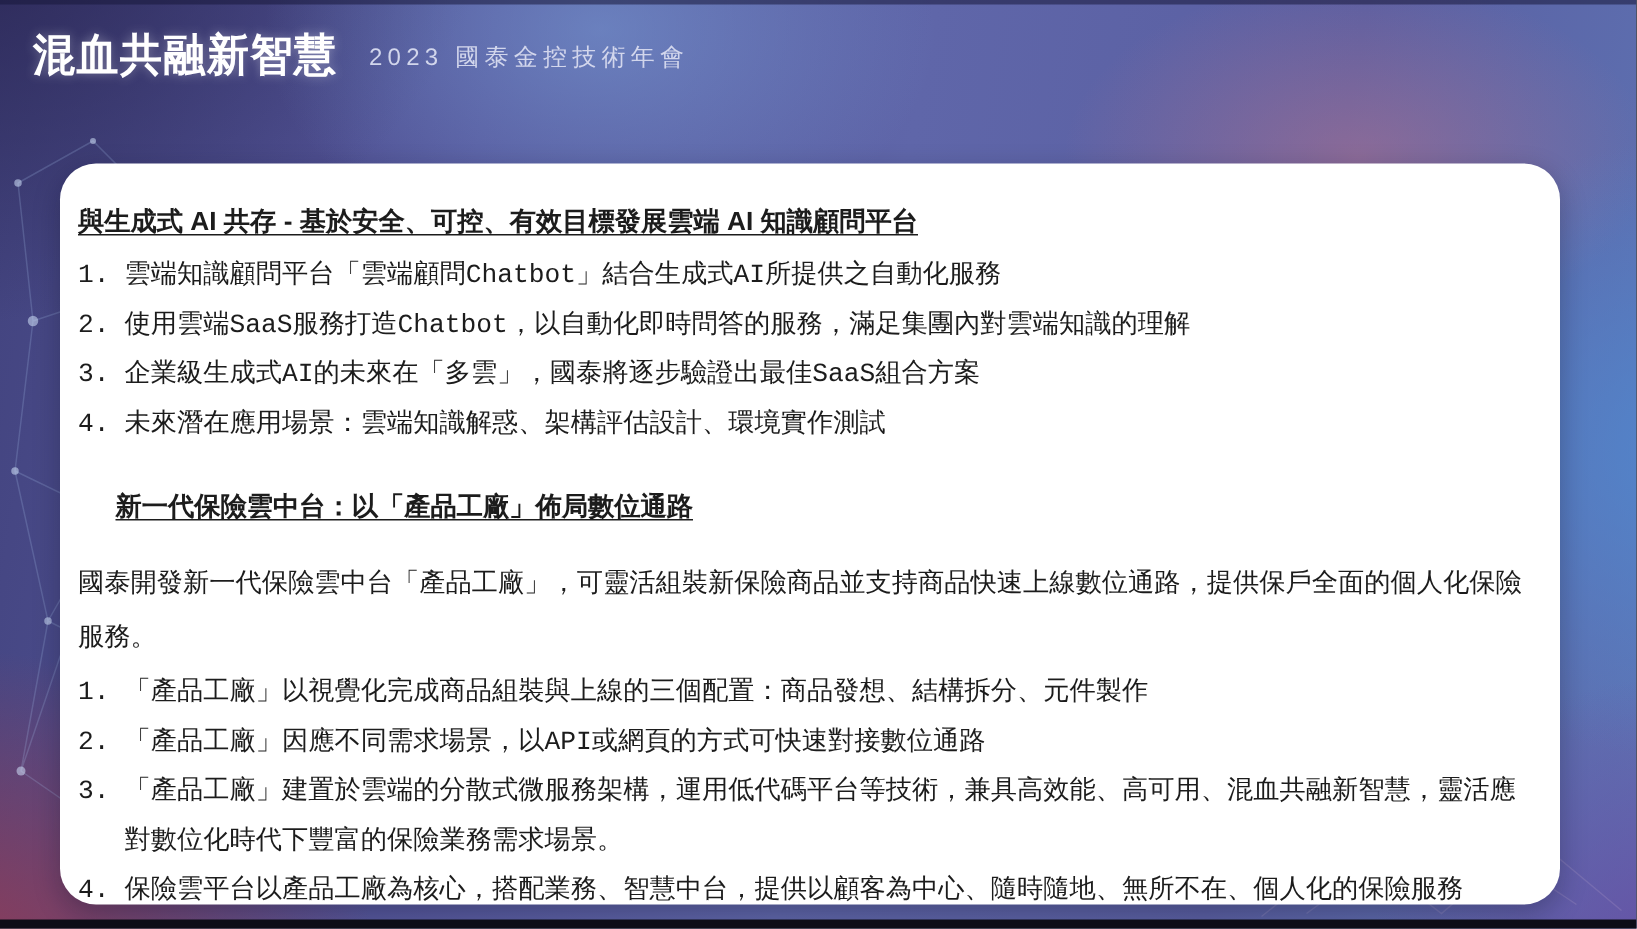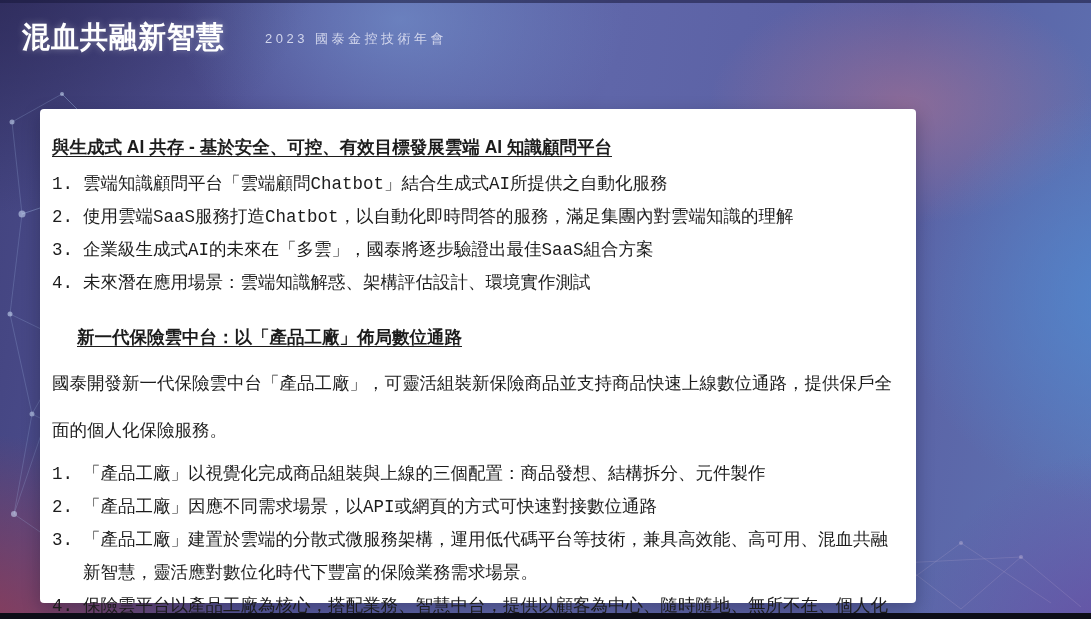--- a/index.html
+++ b/index.html
@@ -34,48 +34,48 @@
     display:flex; align-items:center; padding-left:22px;gap:16px;
   }
   .logo {
     color:#ffffff;
     font-size:28px; font-weight:800; letter-spacing:1px;
     transform:scaleY(1.06); transform-origin:left center;
     text-shadow:0 0 7px rgba(255,255,255,0.35);
     white-space:nowrap;
   }
   .event-title {
-    margin-left:24px; margin-top:3px;
+    margin-left:5px; margin-top:3px;
     color:#d2d6ec;
-    font-size:13px; letter-spacing:3.5px;
+    font-size:16px; letter-spacing:3.5px;
     white-space:nowrap;
   }
 
   .card {
     position:absolute; left:40px; top:109px;
-    width:876px; height:494px;
+    width:1000px; height:494px;
     box-sizing:border-box;
     background:#ffffff;
-    border-radius:4px;
+    border-radius:24px;
     padding:22px 18px 0 12px;
     box-shadow:0 6px 18px rgba(10,10,30,0.28);
     color:#1c1c1c;
     font-size:17.5px;
   }
   .sec-title {
     margin:0;
     font-size:17.5px; font-weight:bold;
     line-height:33px;
     text-decoration:underline;
     text-underline-offset:3px;
   }
   .sec2 .sec-title { margin-top:21px;margin-left:25px; }
   .intro {
-    margin:6px 0 1px 0;
-    line-height:47px;
+    margin:16px 0 1px 0;
+    line-height:36px;
   }
   ol.items {
     margin:4px 0 0 0; padding:0;
     list-style:none;
     counter-reset:item;
     font-family:Liberation Mono, monospace;
   }
   ol.items li {
     counter-increment:item;
     position:relative;

